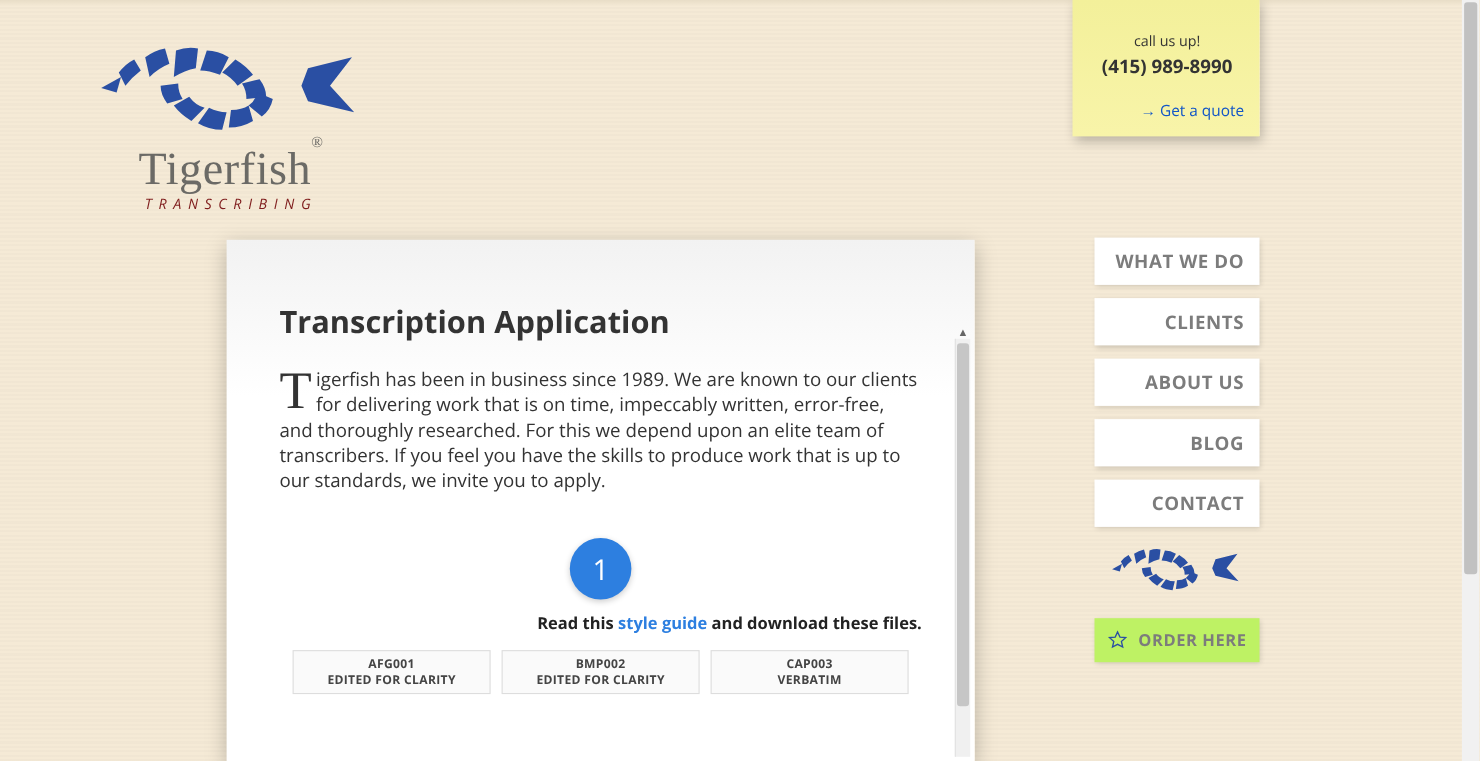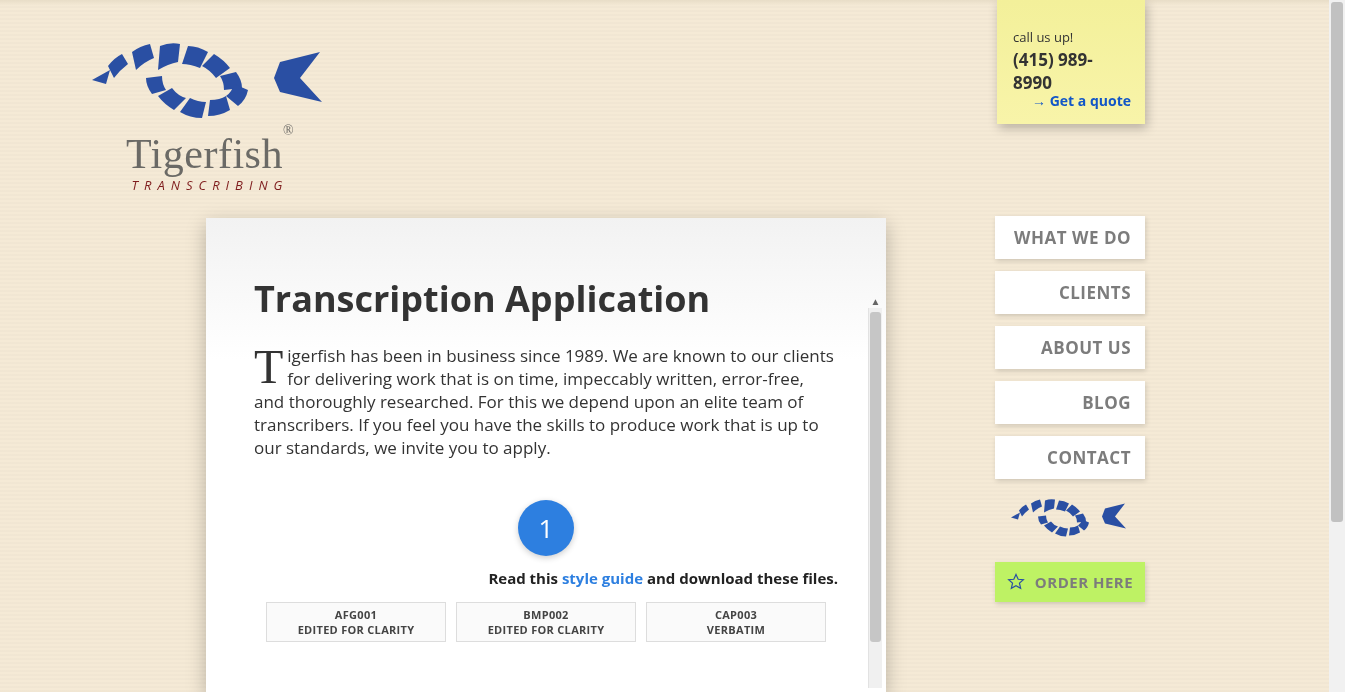--- a/index.html
+++ b/index.html
@@ -16,28 +16,29 @@
     background: linear-gradient(#e8ddc7,#f5ead6); }
 
   
   .logo-block { position: absolute; left: 60px; top: 32px; width: 300px; text-align: center; }
   .logo-block svg { width: 260px; height: 90px; display:block; margin:0 auto 8px; }
   .brand { font-family: Georgia, "Times New Roman", serif; font-size: 42px; font-weight: 400; color: #6b6a66; letter-spacing: 0.5px; }
   .brand sup { font-size: 14px; top: -18px; position: relative; }
   .sub { font-size: 13px; letter-spacing: 6px; color: #7f1d1d; margin-top: -2px; font-style: italic; }
 
   
-  .sticky { position: absolute; right: 200px; top: 0; width: 148px; height: 124px;
+  .sticky { position: absolute; right: 200px; top: 0; width: 170px; height: 124px;
     background: linear-gradient(#f3f09a,#f8f4a9);
     box-shadow: 2px 4px 10px rgba(0,0,0,0.25);
     padding: 28px 14px 10px 16px;
+    text-align: center;
   }
   .sticky .call { font-size: 13px; color: #333; }
   .sticky .phone { font-size: 17px; font-weight: 700; color: #333; margin-top: 2px; }
-  .sticky .quote { position: absolute; bottom: 14px; right: 14px; font-size: 14px; font-weight: 700; color: #1256c7; cursor: pointer; }
+  .sticky .quote { position: absolute; bottom: 14px; right: 14px; font-size: 14px; font-weight: 400; color: #1256c7; cursor: pointer; }
   .sticky .quote::before { content: "→ "; font-weight: 700; }
 
   
   .nav { position: absolute; right: 200px; top: 216px; width: 150px; }
   .nav a { display:block; background:#fff; text-align:right; padding:10px 14px; margin-bottom:12px;
     color:#7c7c7c; font-weight:700; font-size:17px; letter-spacing:0.5px;
     box-shadow: 1px 2px 5px rgba(0,0,0,0.15); cursor:pointer; text-decoration:none; }
   .nav-fish { margin: 14px 0 18px; text-align:center; }
   .nav-fish svg { width: 130px; height: 46px; }
   .order { display:flex; align-items:center; justify-content:center; gap:10px; background:#bef264;
@@ -45,21 +46,21 @@
     box-shadow: 1px 2px 5px rgba(0,0,0,0.15); cursor:pointer; }
   .order svg { width:18px; height:18px; }
 
   
   .card { position:absolute; left:206px; top:218px; width:680px; height:474px;
     background: linear-gradient(180deg,#f2f2f2 0%,#ffffff 30%);
     box-shadow: 0 6px 18px rgba(0,0,0,0.25);
     padding: 56px 48px 0 48px;
     overflow:hidden;
   }
-  .card h1 { font-size: 36px; font-weight: 700; color:#333; margin-bottom: 22px; }
+  .card h1 { font-size: 28px; font-weight: 700; color:#333; margin-bottom: 22px; }
   .intro { font-size: 17px; line-height: 1.35; color:#333; }
   .intro .dropcap { float:left; font-family: Georgia, serif; font-size: 48px; line-height: 0.9; padding-right: 4px; }
 
   .step-circle { width:56px; height:56px; border-radius:50%; background:#2d7fe0; color:#fff;
     font-size:26px; font-weight:400; display:flex; align-items:center; justify-content:center;
     margin: 40px auto 12px; box-shadow: 0 2px 6px rgba(0,0,0,0.2); }
   .step-line { text-align:right; font-size:15px; font-weight:700; color:#222; }
   .step-line a { color:#2d7fe0; cursor:pointer; }
 
   .files { display:flex; gap:10px; margin:14px auto 0; justify-content:center; }

